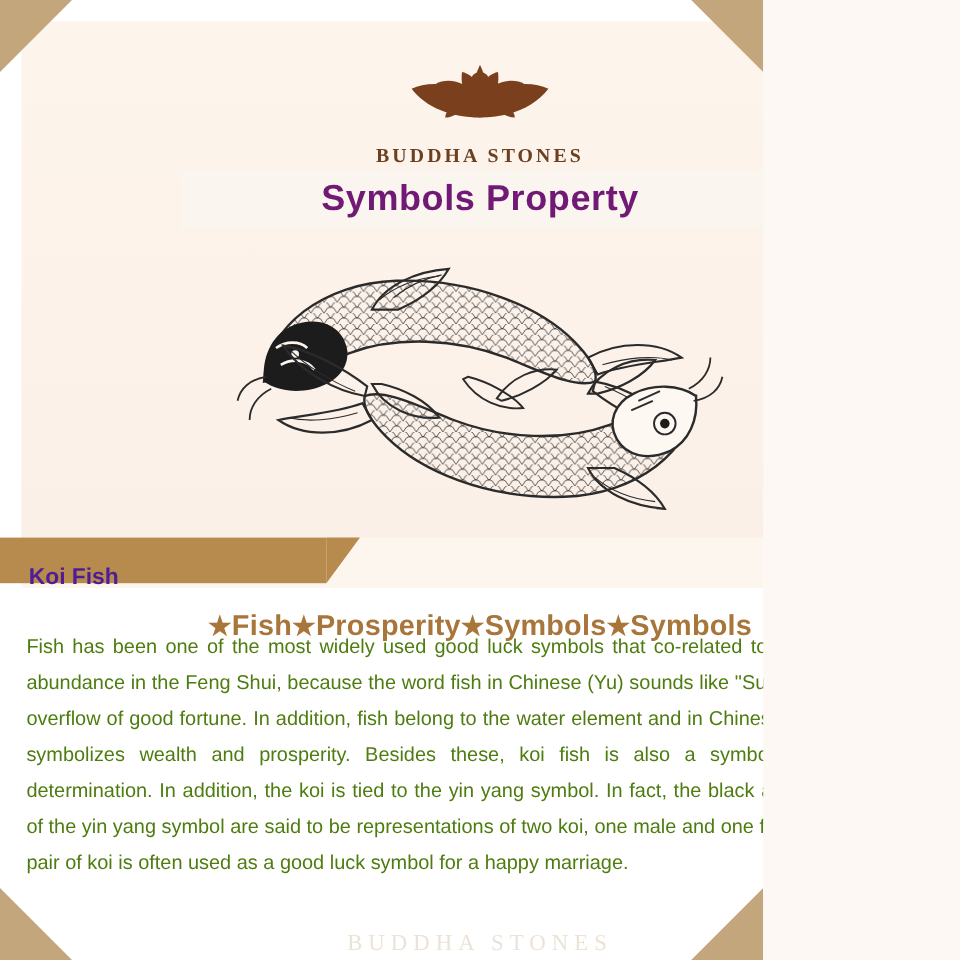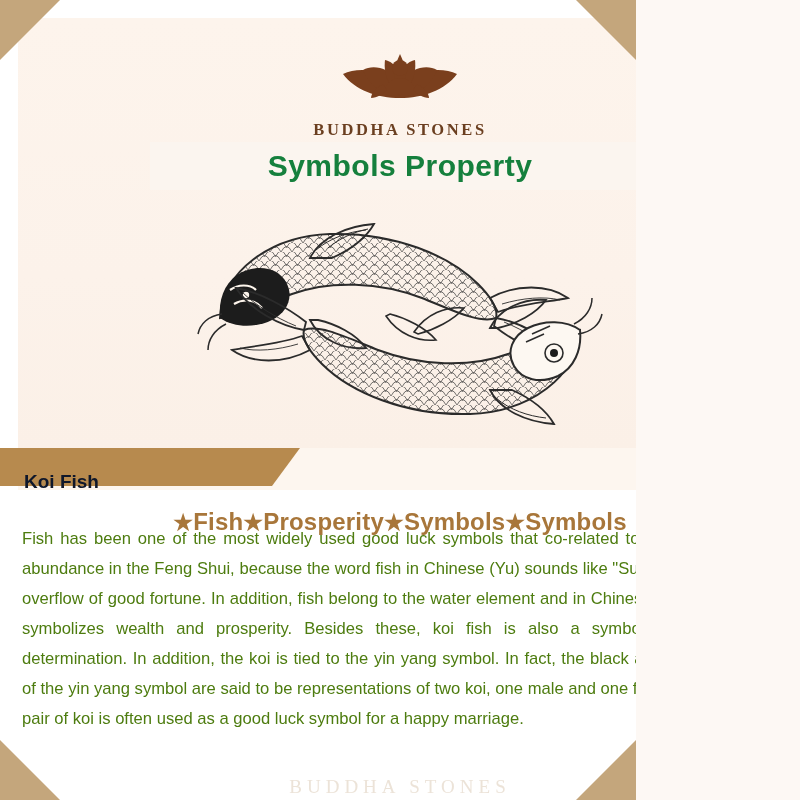--- a/index.html
+++ b/index.html
@@ -95,21 +95,21 @@
     width: 500px;
     height: 48px;
     background: #fbf5ef;
     display: flex;
     align-items: center;
     justify-content: center;
   }
   .title-band .title {
     font-size: 30px;
     font-weight: bold;
-    color: #15803d;
+    color: #701a75;
     letter-spacing: 0.5px;
   }
 
   
   .koi-area {
     position: absolute;
     left: 160px;
     top: 198px;
     width: 480px;
     height: 260px;
@@ -120,21 +120,21 @@
     position: absolute;
     left: 0;
     top: 448px;
     height: 38px;
     width: 272px;
     background: #b78a4e;
     display: flex;
     align-items: center;
   }
   .label-tab .tab-text {
-    color: #0f172a;
+    color: #4c1d95;
     font-size: 19px;
     font-weight: bold;
     padding-left: 24px;
     margin-top: 29px;
   }
   .label-tab-arrow {
     position: absolute;
     left: 272px;
     top: 448px;
     width: 0; height: 0;

